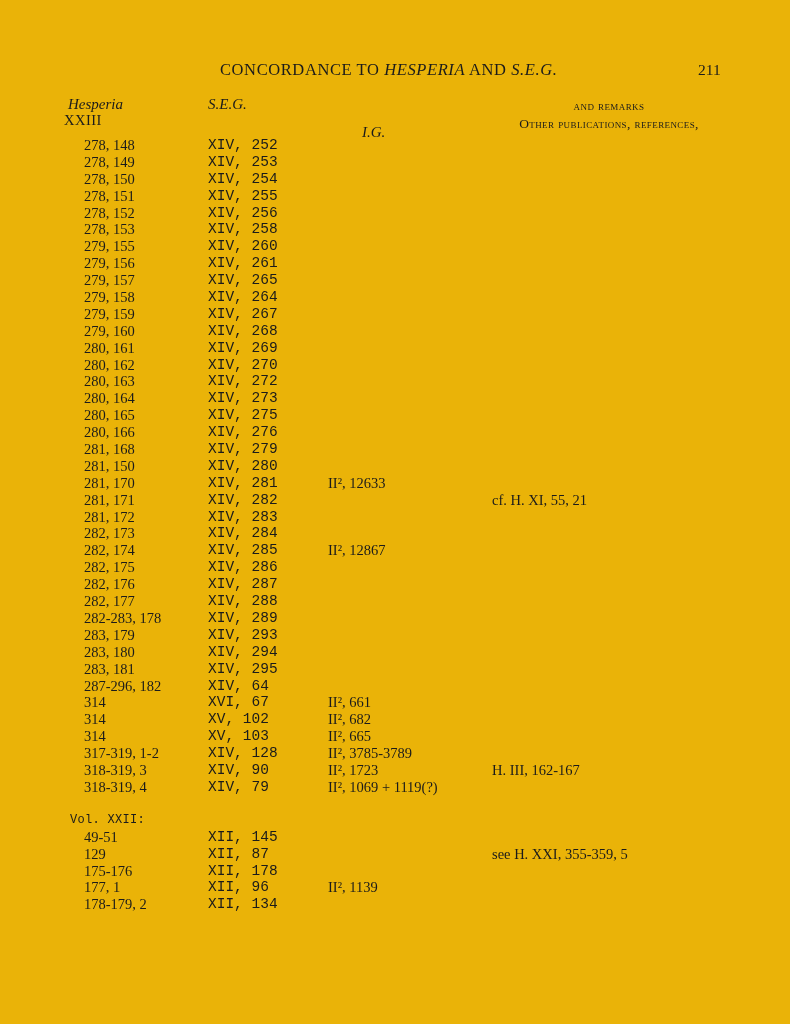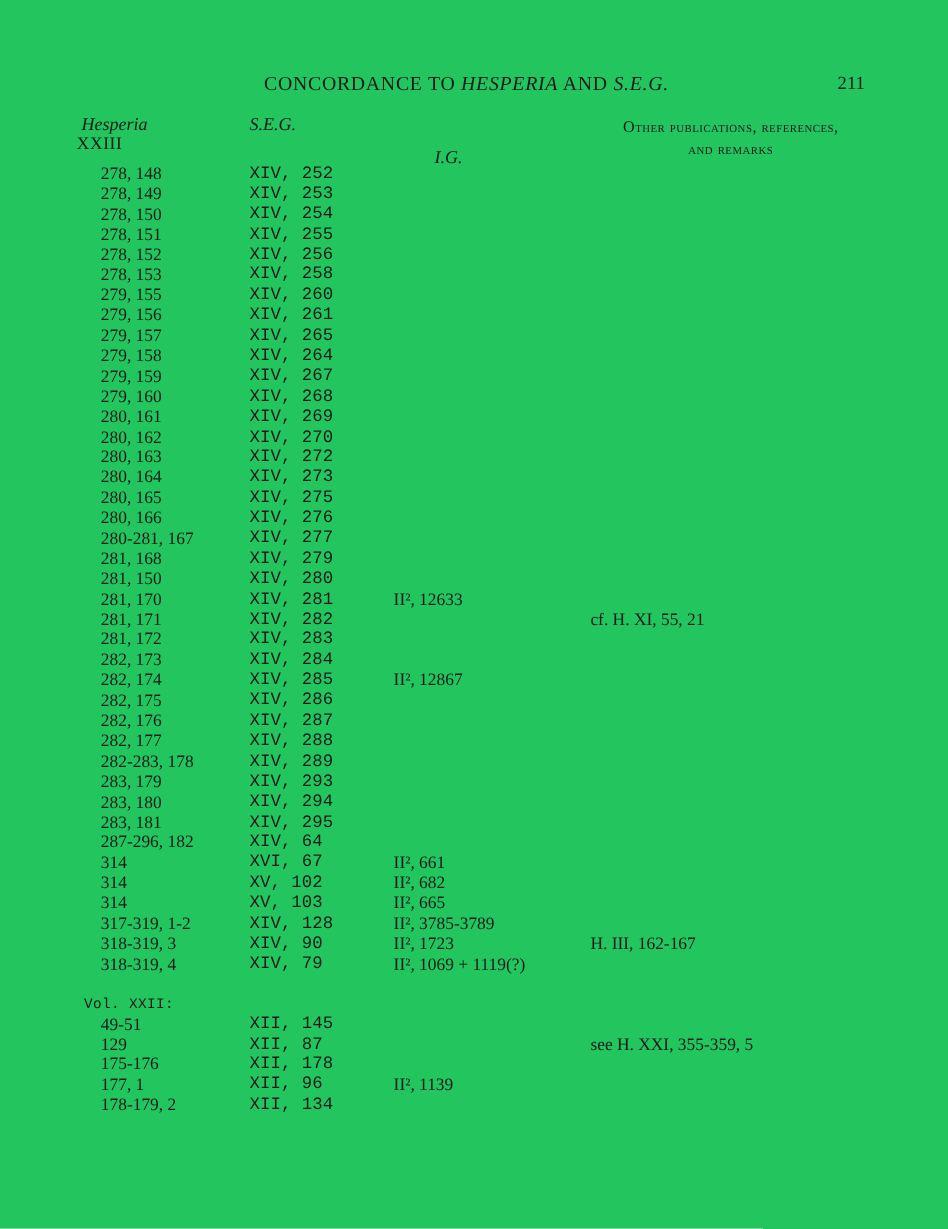--- a/index.html
+++ b/index.html
@@ -4,21 +4,21 @@
 <style>
   html, body {
     margin: 0;
     padding: 0;
     background: #ffffff;
   }
   .page {
     position: relative;
     width: 790px;
     height: 1024px;
-    background: #22c55e;
+    background: #eab308;
     color: #1b1b1b;
     font-family: "Liberation Serif", serif;
     overflow: hidden;
   }
   
   .running-title {
     position: absolute;
     left: 220px;
     top: 60px;
     font-size: 16.5px;
@@ -99,22 +99,22 @@
 
   <div class="running-title"><span>CONCORDANCE TO </span><span class="it">HESPERIA</span><span> AND </span><span class="it">S.E.G.</span></div>
 
   <div class="page-number">211</div>
 
   <div class="col-header h-hesperia">Hesperia</div>
   <div class="col-header h-seg">S.E.G.</div>
   <div class="col-header h-ig">I.G.</div>
 
   <div class="h-other">
+    <div>and remarks</div>
     <div>Other publications, references,</div>
-    <div>and remarks</div>
   </div>
 
   <div class="volume-label">XXIII</div>
 
   <div class="table-body" id="table-body">
       <div class="row">
         <span class="c1">278, 148</span>
         <span class="c2">XIV, 252</span>
       </div>
       <div class="row">
@@ -177,24 +177,20 @@
         <span class="c1">280, 164</span>
         <span class="c2">XIV, 273</span>
       </div>
       <div class="row">
         <span class="c1">280, 165</span>
         <span class="c2">XIV, 275</span>
       </div>
       <div class="row">
         <span class="c1">280, 166</span>
         <span class="c2">XIV, 276</span>
-      </div>
-      <div class="row">
-        <span class="c1">280-281, 167</span>
-        <span class="c2">XIV, 277</span>
       </div>
       <div class="row">
         <span class="c1">281, 168</span>
         <span class="c2">XIV, 279</span>
       </div>
       <div class="row">
         <span class="c1">281, 150</span>
         <span class="c2">XIV, 280</span>
       </div>
       <div class="row">

